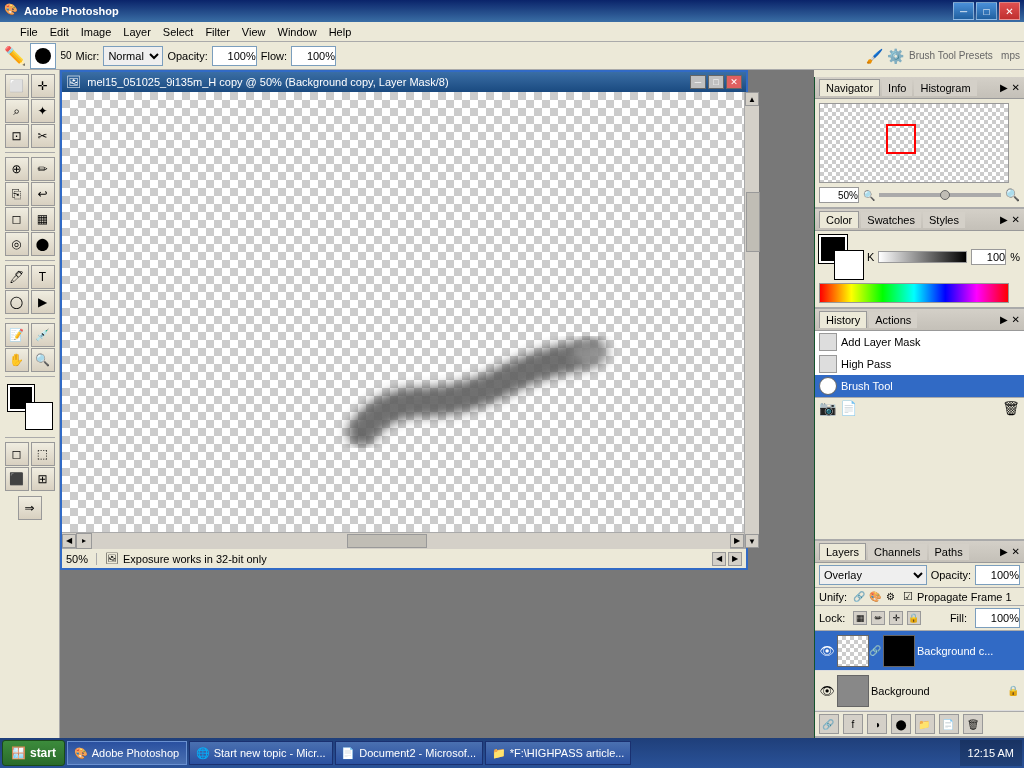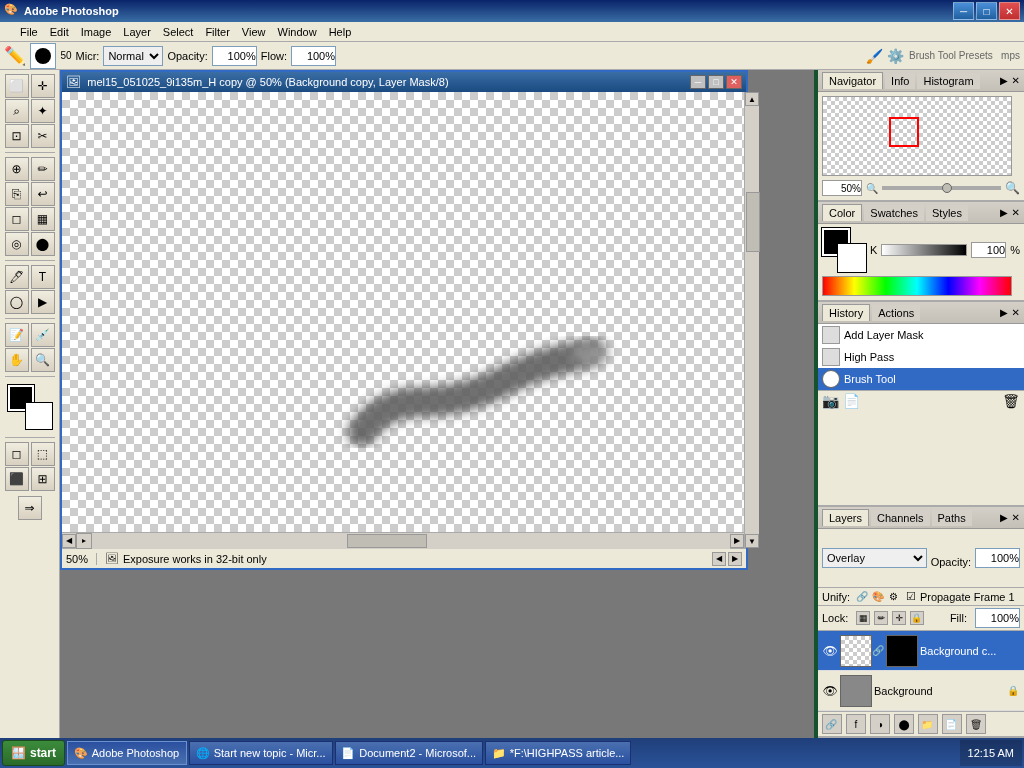--- a/index.html
+++ b/index.html
@@ -165,24 +165,25 @@
     .h-scroll-track { flex: 1; height: 16px; background: #d4d0c8; position: relative; }
     .h-scroll-thumb { width: 80px; height: 14px; background: #c0bdb5; border: 1px solid #999; position: absolute; left: 40%; top: 1px; }
     .v-scroll { width: 16px; background: #d4d0c8; border-left: 1px solid #aaa; display: flex; flex-direction: column; }
     .v-scroll-track { flex: 1; background: #d4d0c8; position: relative; }
     .v-scroll-thumb { width: 14px; height: 60px; background: #c0bdb5; border: 1px solid #999; position: absolute; top: 20%; left: 1px; }
 
     
     .right-panels {
       width: 210px;
       background: #ece9d8;
-      border-left: 4px solid #14532d;
+      border-left: 1px solid #14532d;
       display: flex;
       flex-direction: column;
       overflow: hidden;
+      margin-top: 7px;
     }
 
     
     .panel {
       border-bottom: 2px solid #aaa;
       background: #ece9d8;
     }
     .panel-header {
       background: linear-gradient(to bottom, #d4d0c8, #c4c0b8);
       height: 22px;
@@ -253,21 +254,21 @@
     
     .history-content { background: white; }
     .history-item {
       display: flex; align-items: center; padding: 2px 4px;
       height: 22px; cursor: pointer; font-size: 11px;
     }
     .history-item.active { background: #316ac5; color: white; }
     .history-thumb { width: 18px; height: 18px; background: #ddd; border: 1px solid #999; margin-right: 4px; flex-shrink: 0; }
     .history-icon { width: 16px; height: 16px; margin-right: 4px; flex-shrink: 0; display: flex; align-items: center; justify-content: center; font-size: 10px; }
     .layers-toolbar {
-      display: flex; align-items: flex-end; padding: 19px 4px; gap: 4px;
+      display: flex; align-items: center; padding: 2px 4px; gap: 4px;
       border-bottom: 1px solid #aaa;
     }
     .layers-mode-select { height: 20px; font-size: 11px; border: 1px solid #7b9ebd; flex: 1; }
     .layers-opacity-label { font-size: 11px; }
     .layers-opacity-input { width: 45px; height: 20px; font-size: 11px; border: 1px solid #7b9ebd; text-align: right; }
     .layers-lock-bar {
       display: flex; align-items: center; padding: 2px 4px; gap: 8px;
       border-bottom: 1px solid #aaa;
     }
     .lock-label { font-size: 11px; }

